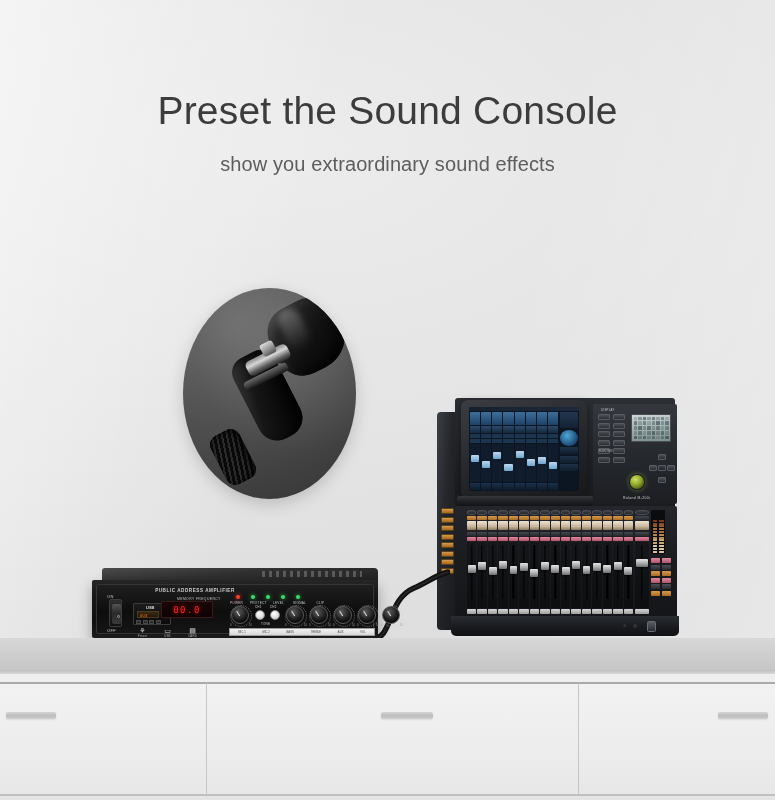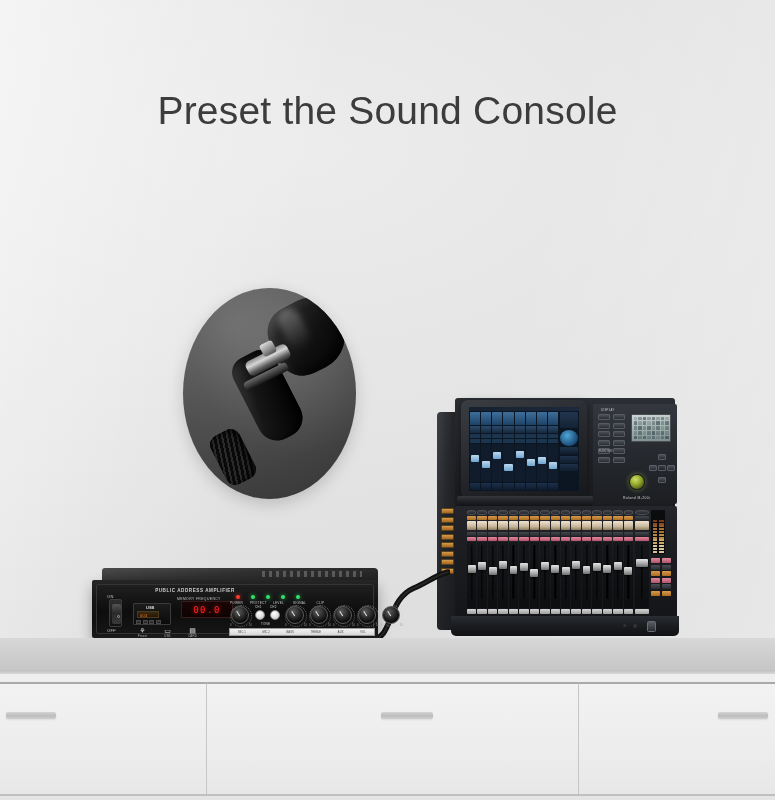--- a/index.html
+++ b/index.html
@@ -199,21 +199,21 @@
   .usb-screen span {
     position:absolute; left:2px; top:.5px; color:#ff7a16; font-size:4px; letter-spacing:.3px;
   }
   .usb-btnrow { position:absolute; left:2px; top:16px; display:flex; gap:1.5px; }
   .usb-btn {
     width:5px; height:4px; background:linear-gradient(180deg,#3a3a3a,#1c1c1c);
     border:.5px solid #4a4a4a; border-radius:.5px;
   }
   
   .led-display {
-    position:absolute; left:84px; top:16px; width:52px; height:17px;
+    position:absolute; left:64px; top:16px; width:52px; height:17px;
     background:linear-gradient(180deg,#1a0606,#0d0303);
     border:1px solid #3b1a1a; border-radius:1px;
     display:flex; align-items:center; justify-content:center;
   }
   .led-digits {
     color:#ff2020; font-family:"DejaVu Sans Mono", monospace; font-size:9px;
     letter-spacing:1.5px; text-shadow:0 0 4px rgba(255,30,30,.85);
   }
   .led-caption {
     position:absolute; left:80px; top:12px; color:#c0c0c0; font-size:3.4px; letter-spacing:.4px;
@@ -439,20 +439,21 @@
 </head>
 <body>
 
 <div id="scene">
 
   <div class="wall"></div>
   <div class="wall-sheen"></div>
 
   <div class="headings">
     <div class="h-line">Preset the Sound Console</div>
+    <div class="subtitle">show you extraordinary sound effects</div>
   </div>
 
   <div class="callout">
     <div class="callout-grain"></div>
     <div class="xlr-barrel"></div>
     <div class="xlr-barrel-hi"></div>
     <div class="xlr-neck"></div>
     <div class="xlr-collar"></div>
     <div class="xlr-collar2"></div>
     <div class="xlr-pin"></div>

